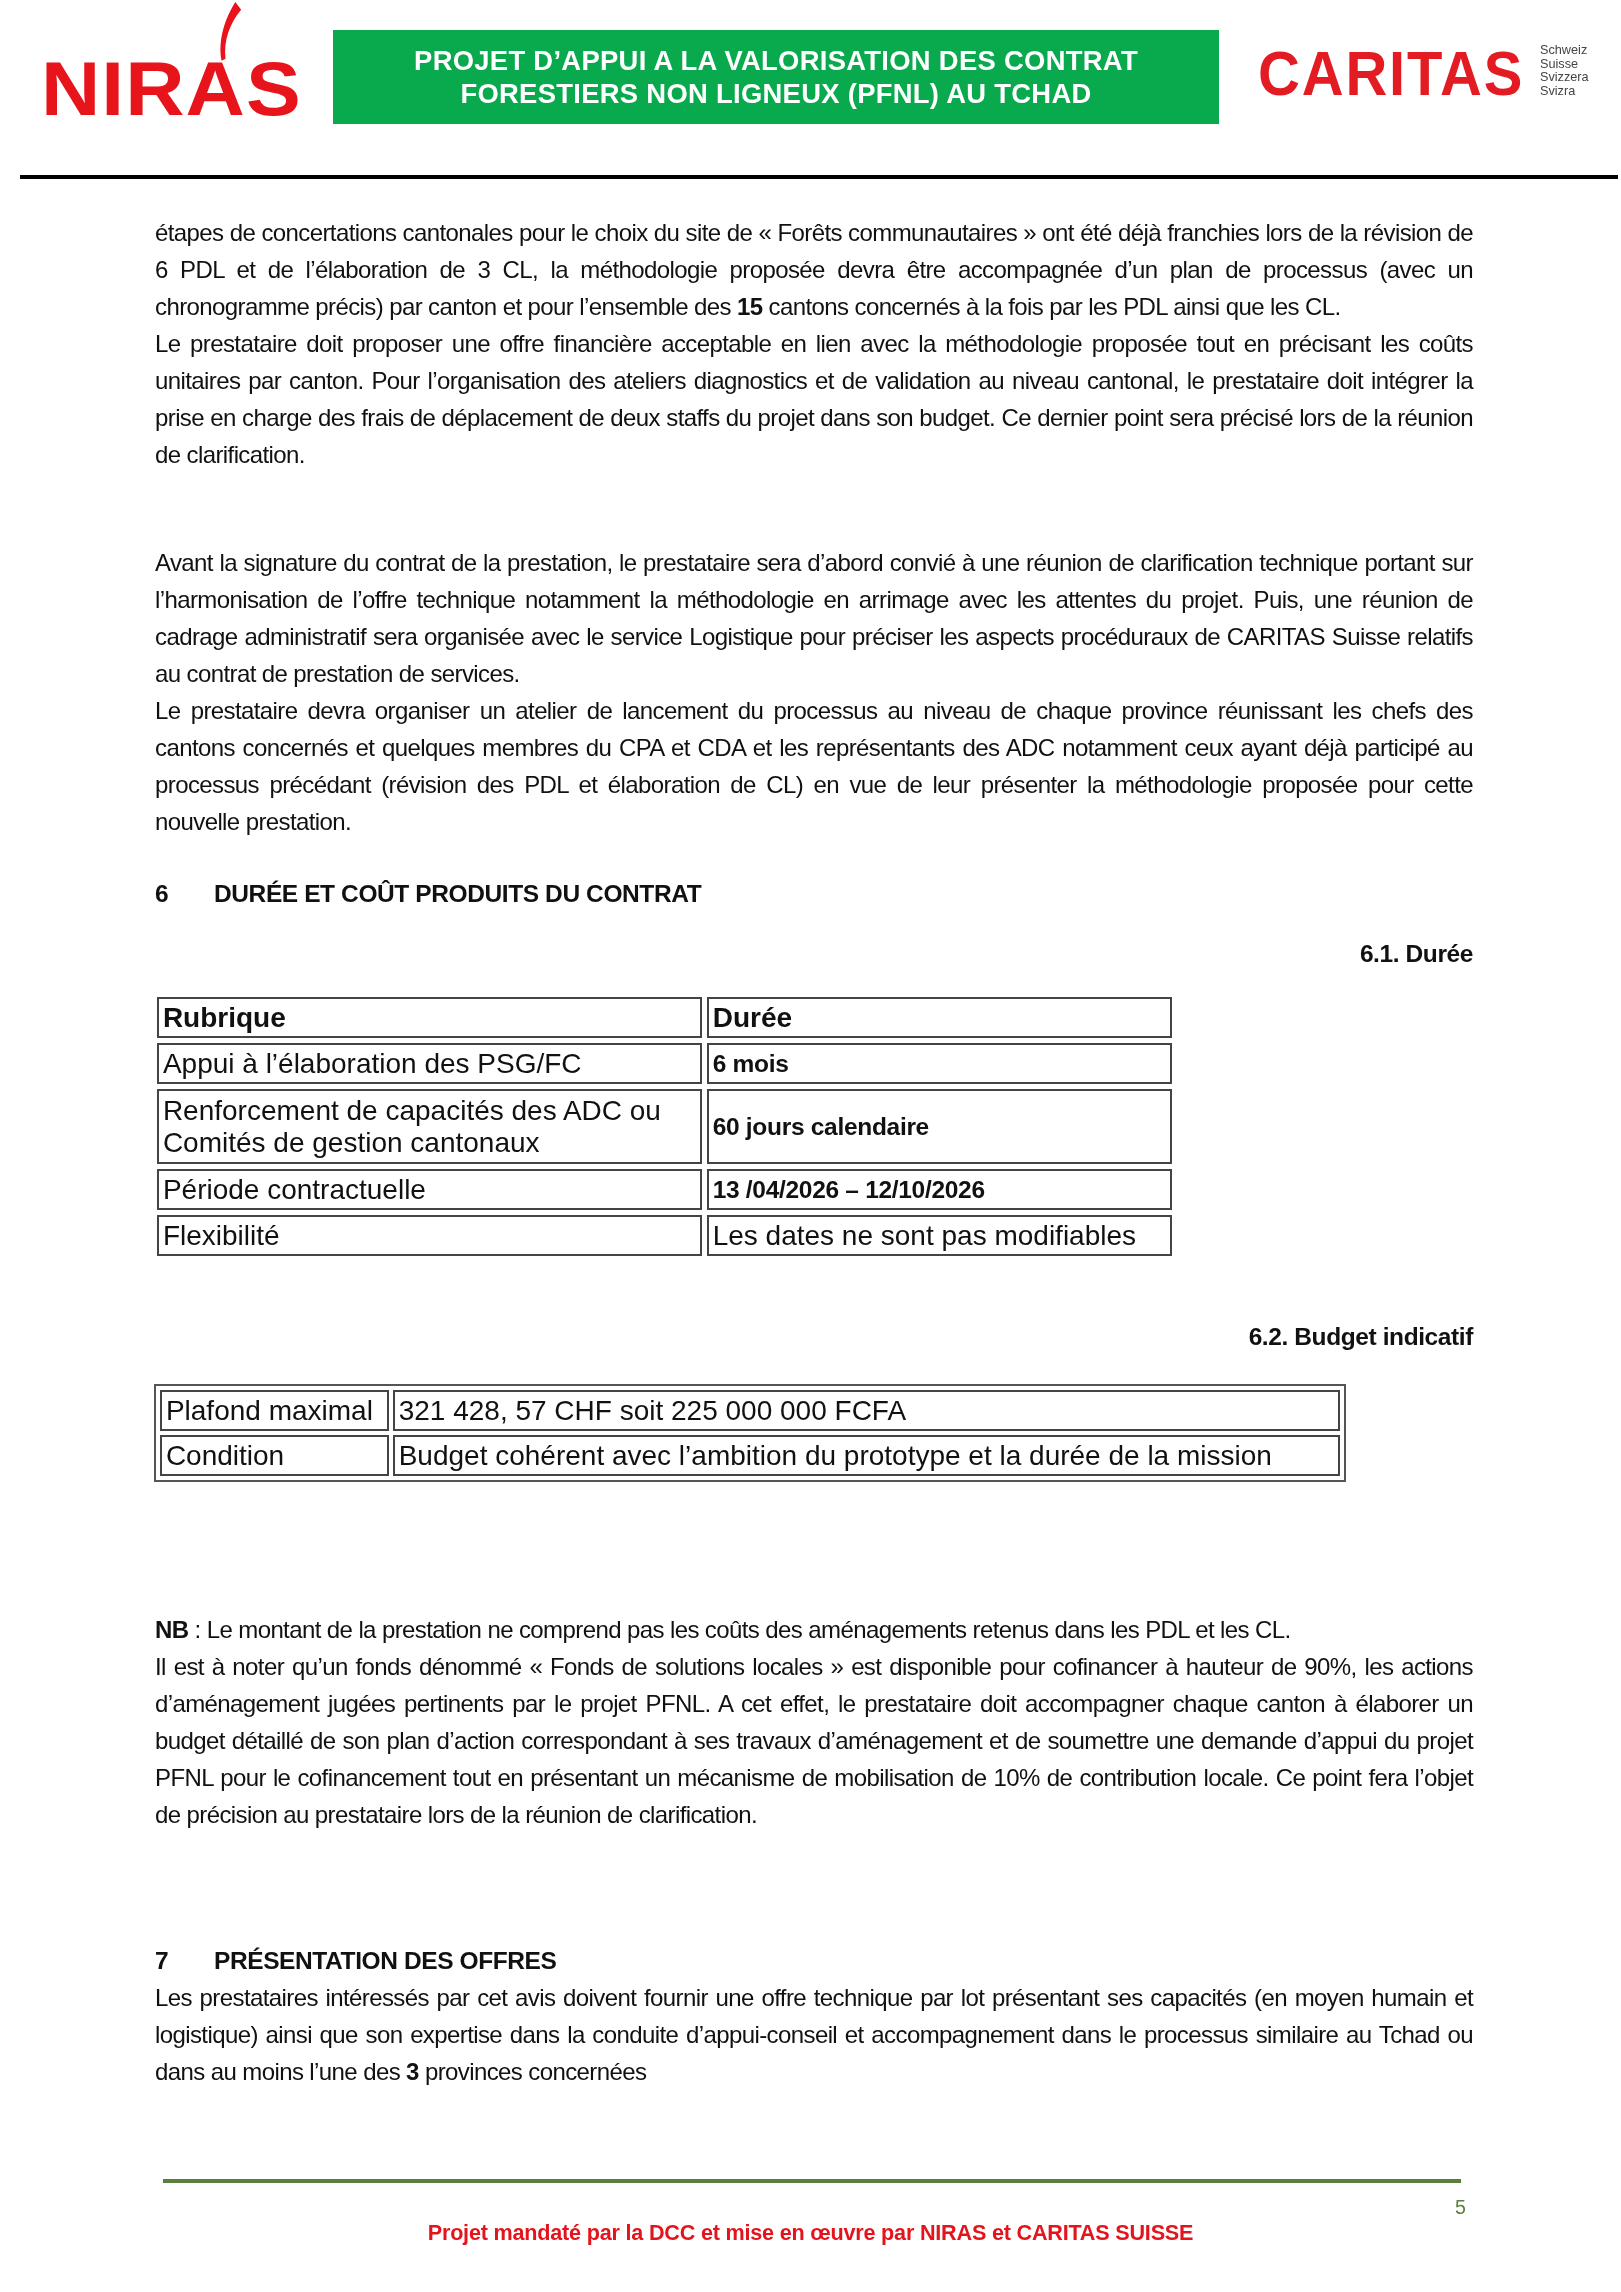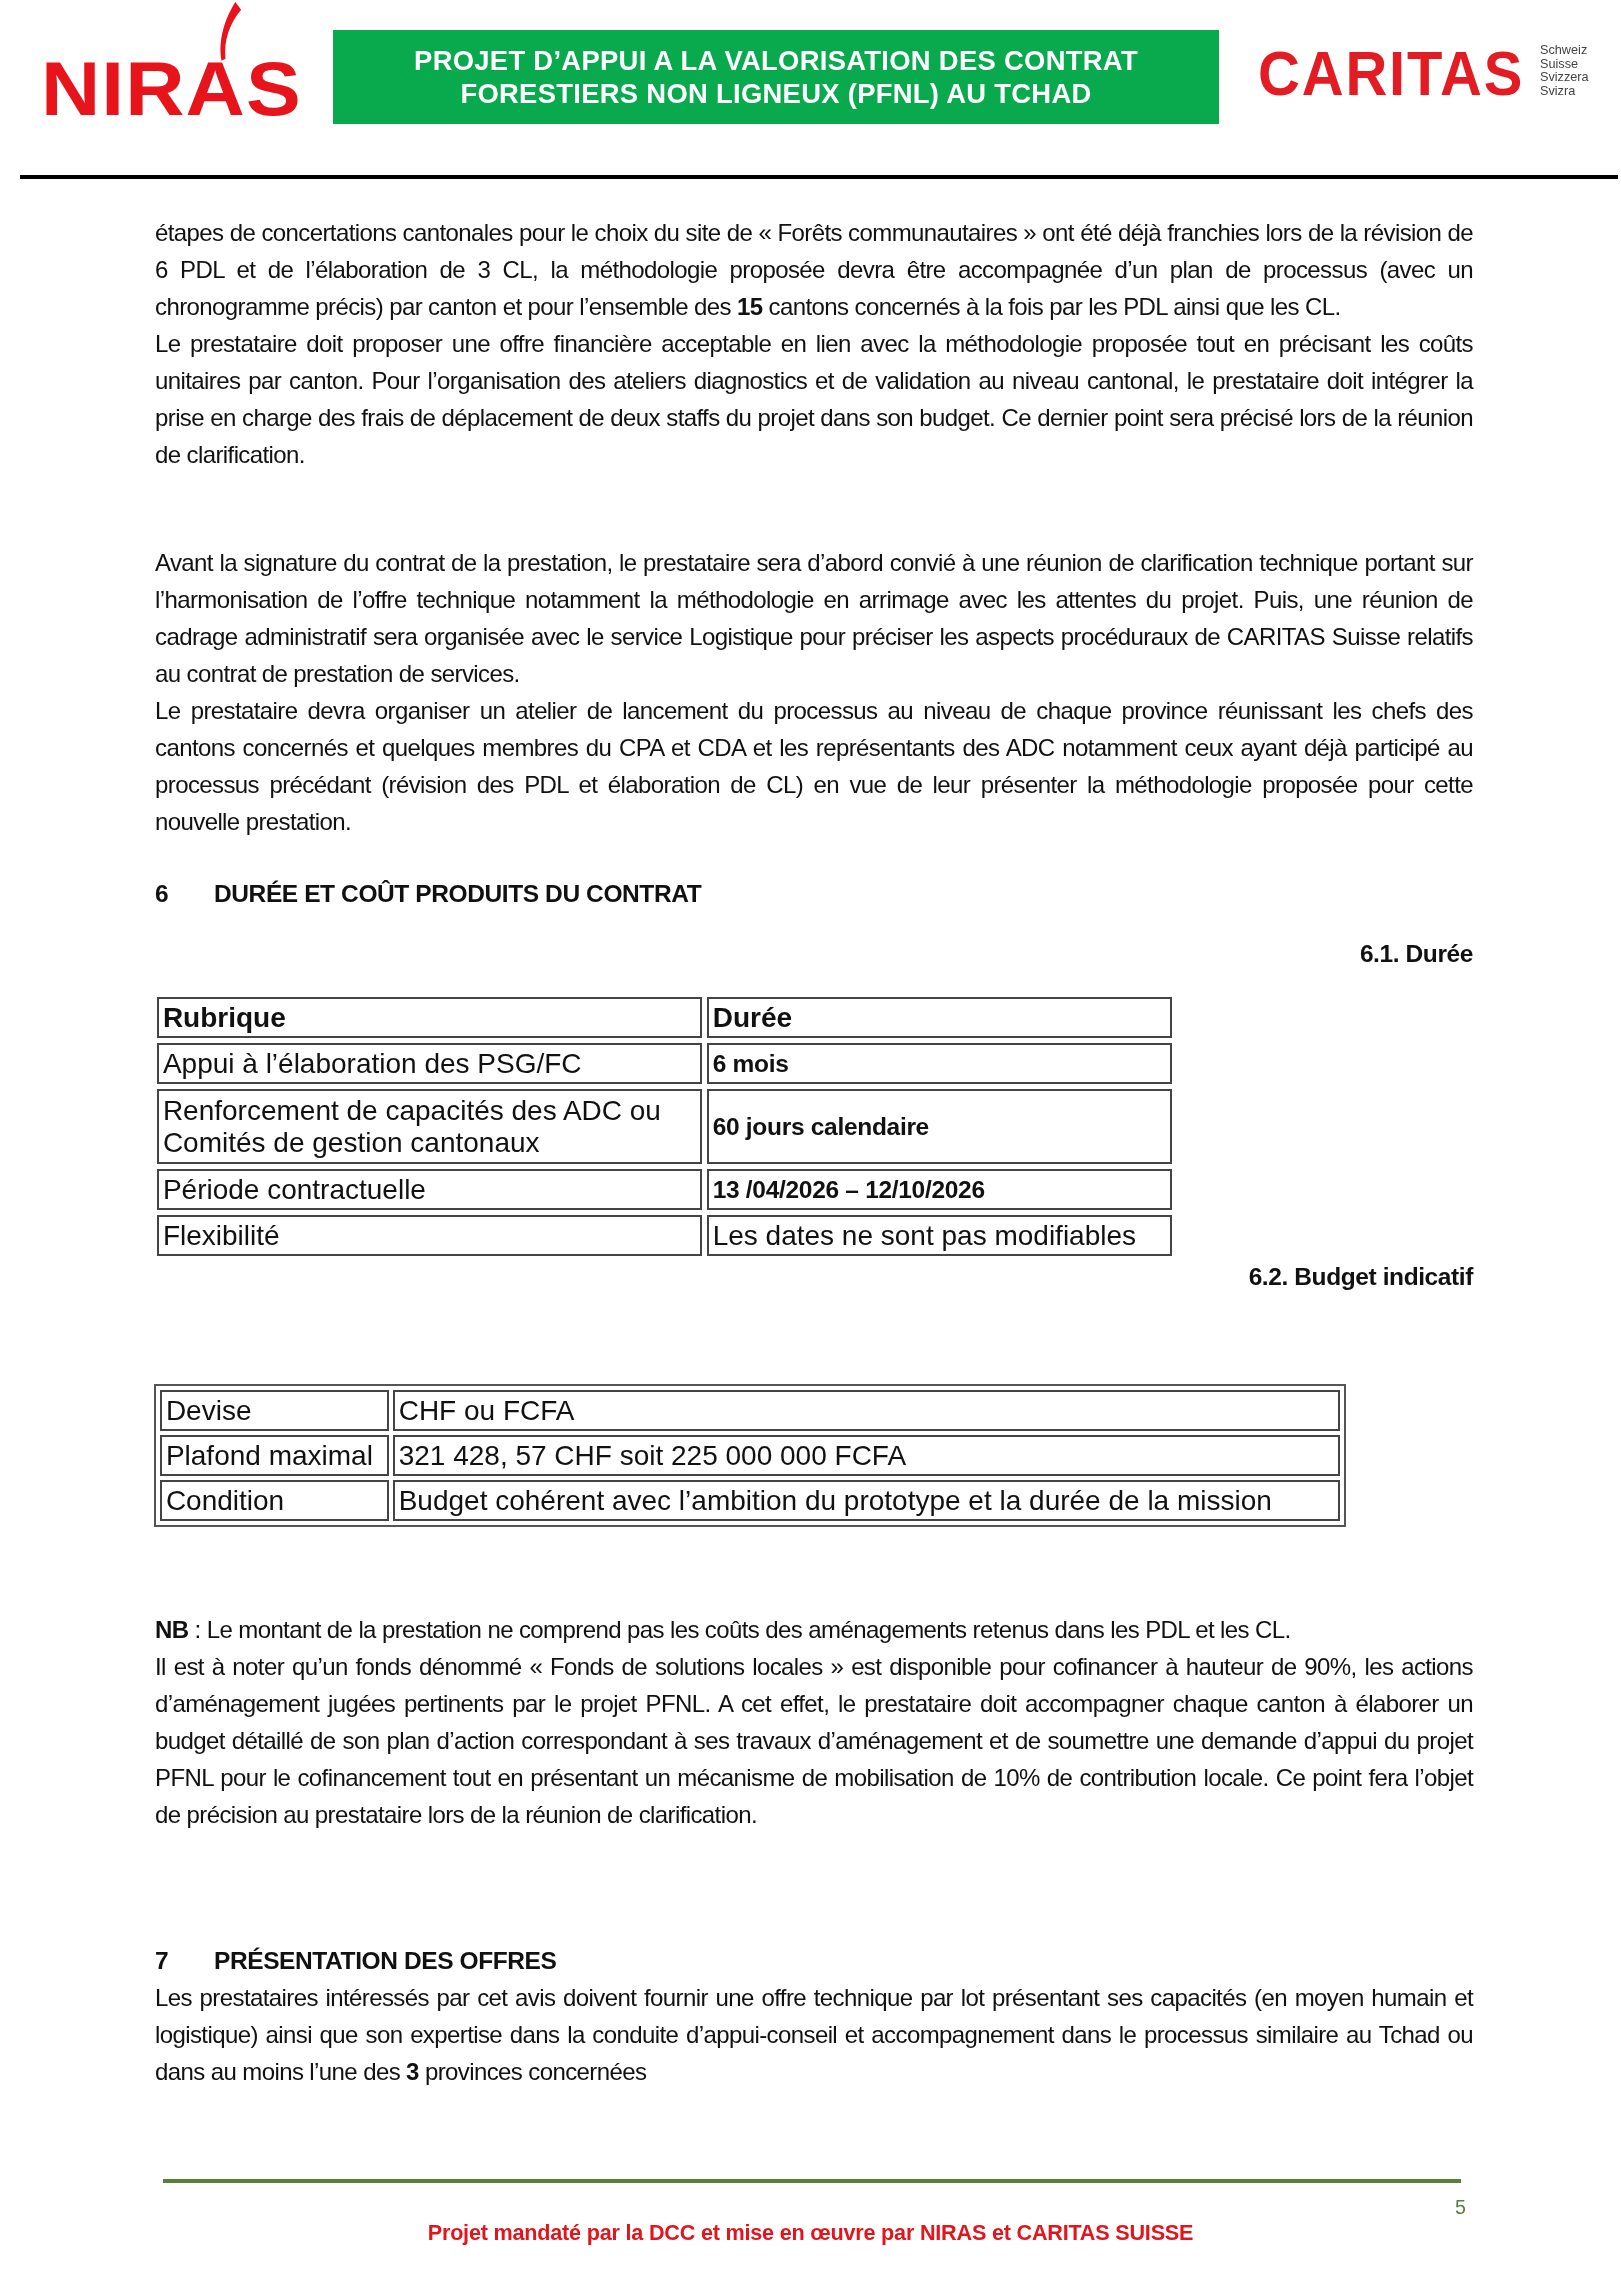--- a/index.html
+++ b/index.html
@@ -37,21 +37,21 @@
   .t2 { border-spacing: 4.9px 4.9px; }
   .t2 td { height: 37px; }
   .t2 td.c1 { width: 217px; white-space: nowrap; }
   .t2 td.c2 { width: 935px; white-space: nowrap; }
   .hdr { font-weight: bold; }
 
   
   .block-a { position: absolute; left: 155px; top: 214px; width: 1318px; }
   .block-b { position: absolute; left: 155px; top: 544px; width: 1318px; }
   .block-c { position: absolute; left: 155px; top: 875px; width: 1318px; }
-  .block-d { position: absolute; left: 155px; top: 1258px; width: 1318px; }
+  .block-d { position: absolute; left: 155px; top: 1318px; width: 1318px; }
   .block-e { position: absolute; left: 155px; top: 1611px; width: 1318px; }
   .block-f { position: absolute; left: 155px; top: 1942px; width: 1318px; }
 
   
   .footer-rule { position: absolute; left: 163px; top: 2179px; width: 1298px; height: 3.9px; background: #5a7f3a; }
   .page-num { position: absolute; left: 1455px; top: 2196px; font-size: 19.6px; color: #5a7f3a; }
   .footer-text { position: absolute; left: 0; width: 1621px; top: 2220px; text-align: center; font-weight: bold; font-size: 21.6px; color: #e4141c; letter-spacing: -0.2px; }
 </style>
 </head>
 <body>
@@ -126,24 +126,20 @@
   </table>
 
 <div class="block-d">
   <div class="h2">6.2. Budget indicatif</div>
 </div>
 
 <div class="t2wrap">
   <table class="tbl t2">
     <tbody>
     <tr>
-      <td class="c1">Devise</td>
-      <td class="c2">CHF ou FCFA</td>
-    </tr>
-    <tr>
       <td class="c1">Plafond maximal</td>
       <td class="c2">321 428, 57 CHF soit 225 000 000 FCFA</td>
     </tr>
     <tr>
       <td class="c1">Condition</td>
       <td class="c2">Budget cohérent avec l’ambition du prototype et la durée de la mission</td>
     </tr>
   </tbody>
     </table>
 </div>

